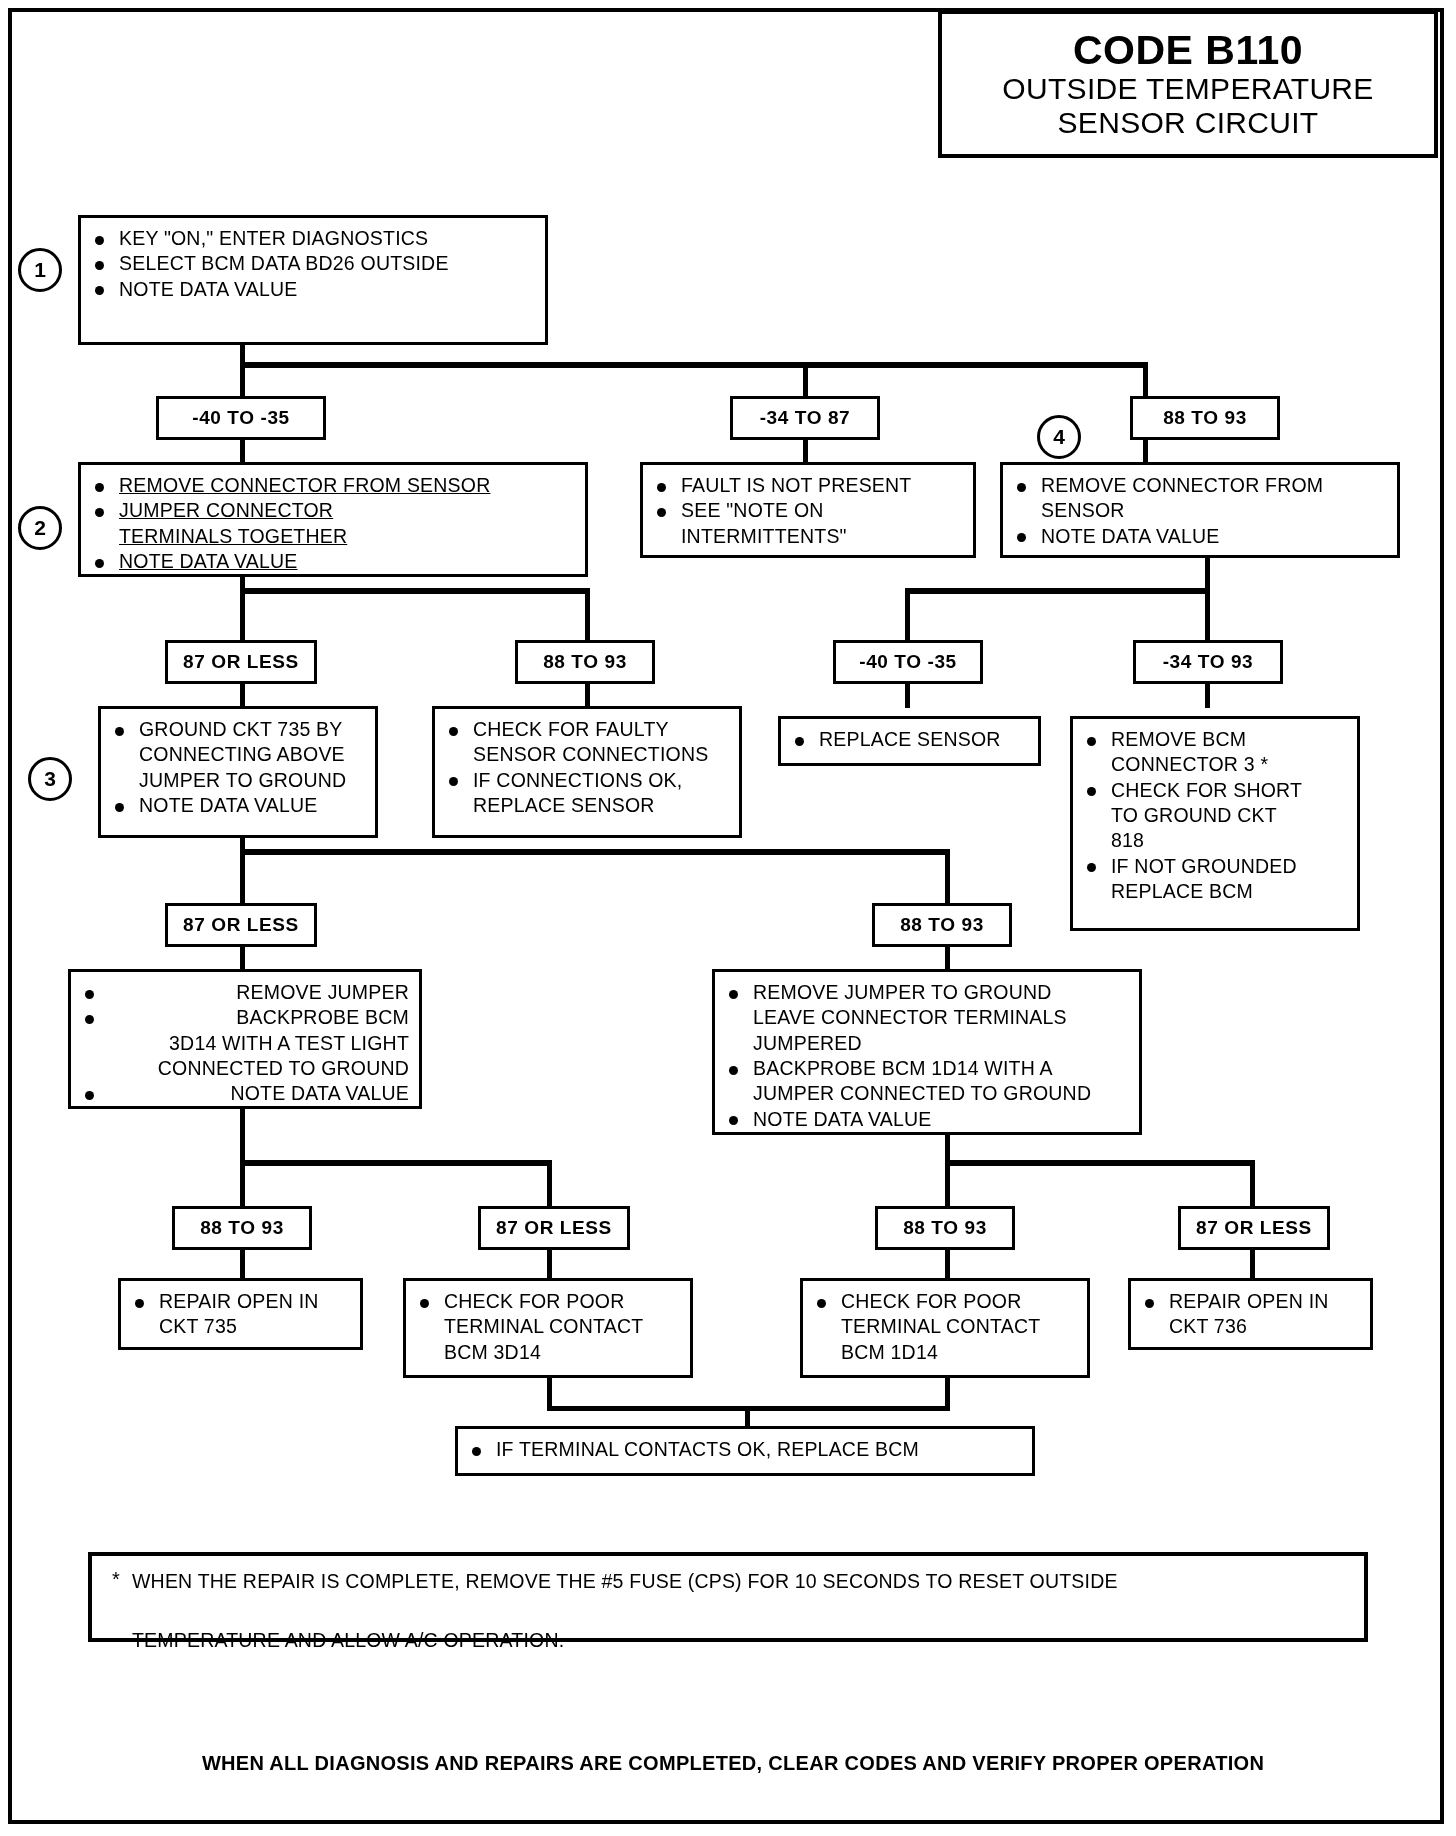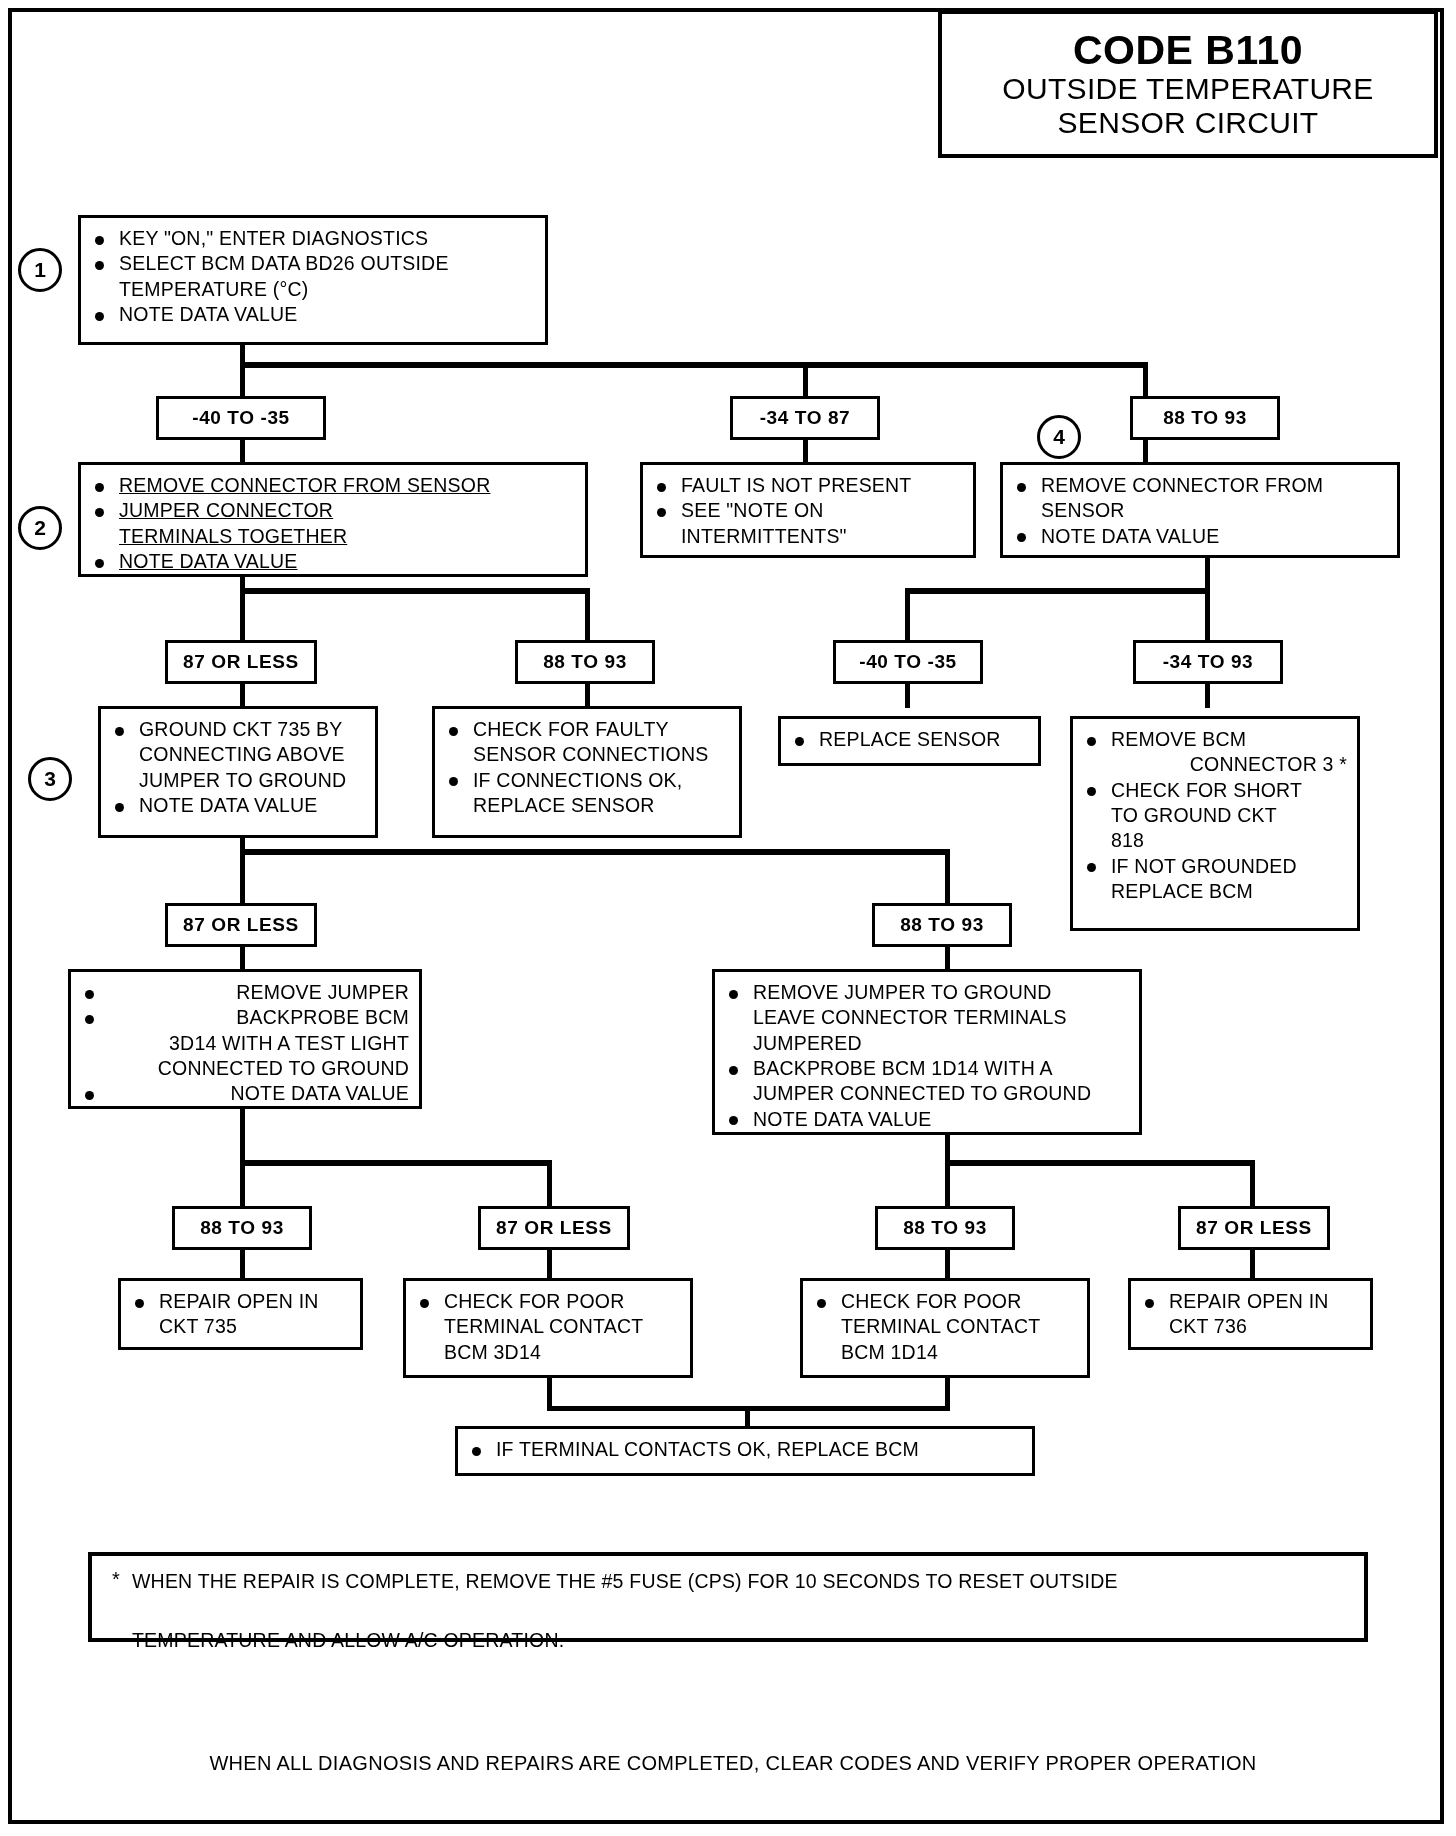--- a/index.html
+++ b/index.html
@@ -28,21 +28,21 @@
   .circ{position:absolute;box-sizing:border-box;width:44px;height:44px;border:3px solid #000;border-radius:50%;background:#fff;
         display:flex;align-items:center;justify-content:center;font-size:21px;font-weight:bold;}
 
   
   .ln{position:absolute;background:#000;}
 
   
   .note{position:absolute;box-sizing:border-box;border:4px solid #000;background:#fff;padding:12px 14px 12px 18px;}
   .note .row{position:relative;padding-left:22px;font-size:19.5px;line-height:1.35;font-weight:500;letter-spacing:.2px;}
   .note .row .star{position:absolute;left:2px;top:-2px;font-size:20px;}
-  .footer{position:absolute;font-size:20px;font-weight:400;letter-spacing:.3px;}
+  .footer{position:absolute;font-size:20px;font-weight:700;letter-spacing:.3px;}
 </style>
 </head>
 <body>
 
 <div id="page">
 
   <div class="frame"></div>
 
   <div class="header">
     <div class="l1">CODE B110</div>
@@ -52,21 +52,20 @@
 
   <div class="circ" style="left:18px;top:248px;">1</div>
   <div class="circ" style="left:18px;top:506px;">2</div>
   <div class="circ" style="left:28px;top:757px;">3</div>
   <div class="circ" style="left:1037px;top:415px;">4</div>
 
   <div class="box" style="left:78px;top:215px;width:470px;height:130px;">
     <ul>
       <li><span class="bullet"></span><span>KEY "ON," ENTER DIAGNOSTICS</span></li>
       <li><span class="bullet"></span><span>SELECT BCM DATA BD26 OUTSIDE</span></li>
-      <li class="cont" style="padding-left:26px;">TEMPERATURE (°C)</li>
       <li><span class="bullet"></span><span>NOTE DATA VALUE</span></li>
     </ul>
   </div>
 
   <div class="ln" style="left:240px;top:345px;width:5px;height:20px;"></div>
   <div class="ln" style="left:240px;top:362px;width:908px;height:6px;"></div>
   <div class="ln" style="left:240px;top:362px;width:5px;height:34px;"></div>
   <div class="ln" style="left:803px;top:362px;width:5px;height:34px;"></div>
   <div class="ln" style="left:1143px;top:362px;width:5px;height:34px;"></div>
 
@@ -144,21 +143,21 @@
 
   <div class="box" style="left:778px;top:716px;width:263px;height:50px;">
     <ul>
       <li><span class="bullet"></span><span>REPLACE SENSOR</span></li>
     </ul>
   </div>
 
   <div class="box" style="left:1070px;top:716px;width:290px;height:215px;">
     <ul>
       <li><span class="bullet"></span><span>REMOVE BCM</span></li>
-      <li class="cont" style="padding-left:26px;text-align:right;">CONNECTOR 3 *</li>
+      <li class="cont" style="padding-left:26px;">CONNECTOR 3 *</li>
       <li><span class="bullet"></span><span>CHECK FOR SHORT</span></li>
       <li class="cont" style="padding-left:26px;">TO GROUND CKT</li>
       <li class="cont" style="padding-left:26px;">818</li>
       <li><span class="bullet"></span><span>IF NOT GROUNDED</span></li>
       <li class="cont" style="padding-left:26px;">REPLACE BCM</li>
     </ul>
   </div>
 
   <div class="ln" style="left:240px;top:838px;width:5px;height:14px;"></div>
   <div class="ln" style="left:240px;top:849px;width:710px;height:6px;"></div>

